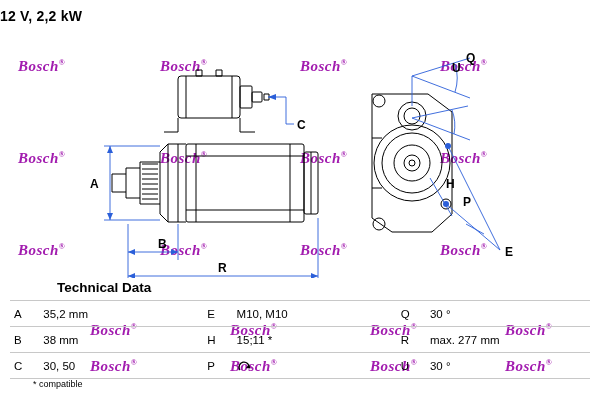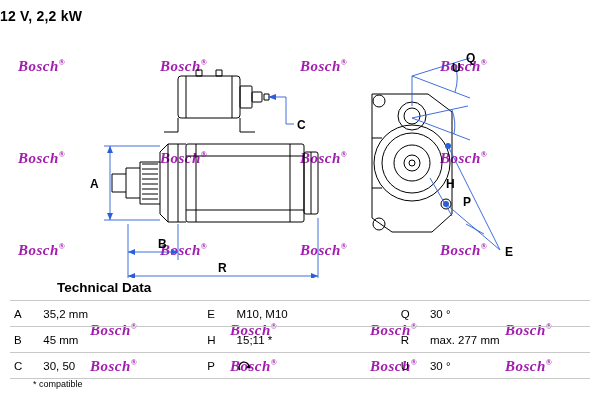--- a/index.html
+++ b/index.html
@@ -266,21 +266,21 @@
         <tr>
           <td class="key">A</td>
           <td class="val-a">35,2 mm</td>
           <td class="key">E</td>
           <td class="val-b">M10, M10</td>
           <td class="key">Q</td>
           <td class="val-c">30 °</td>
         </tr>
         <tr>
           <td class="key">B</td>
-          <td class="val-a">45 mm</td>
+          <td class="val-a">38 mm</td>
           <td class="key">H</td>
           <td class="val-b">15;11 *</td>
           <td class="key">R</td>
           <td class="val-c">max. 277 mm</td>
         </tr>
         <tr>
           <td class="key">C</td>
           <td class="val-a">30, 50</td>
           <td class="key">P</td>
           <td class="val-b"><span class="rot-icon"><svg width="16" height="14" viewBox="0 0 16 14">

